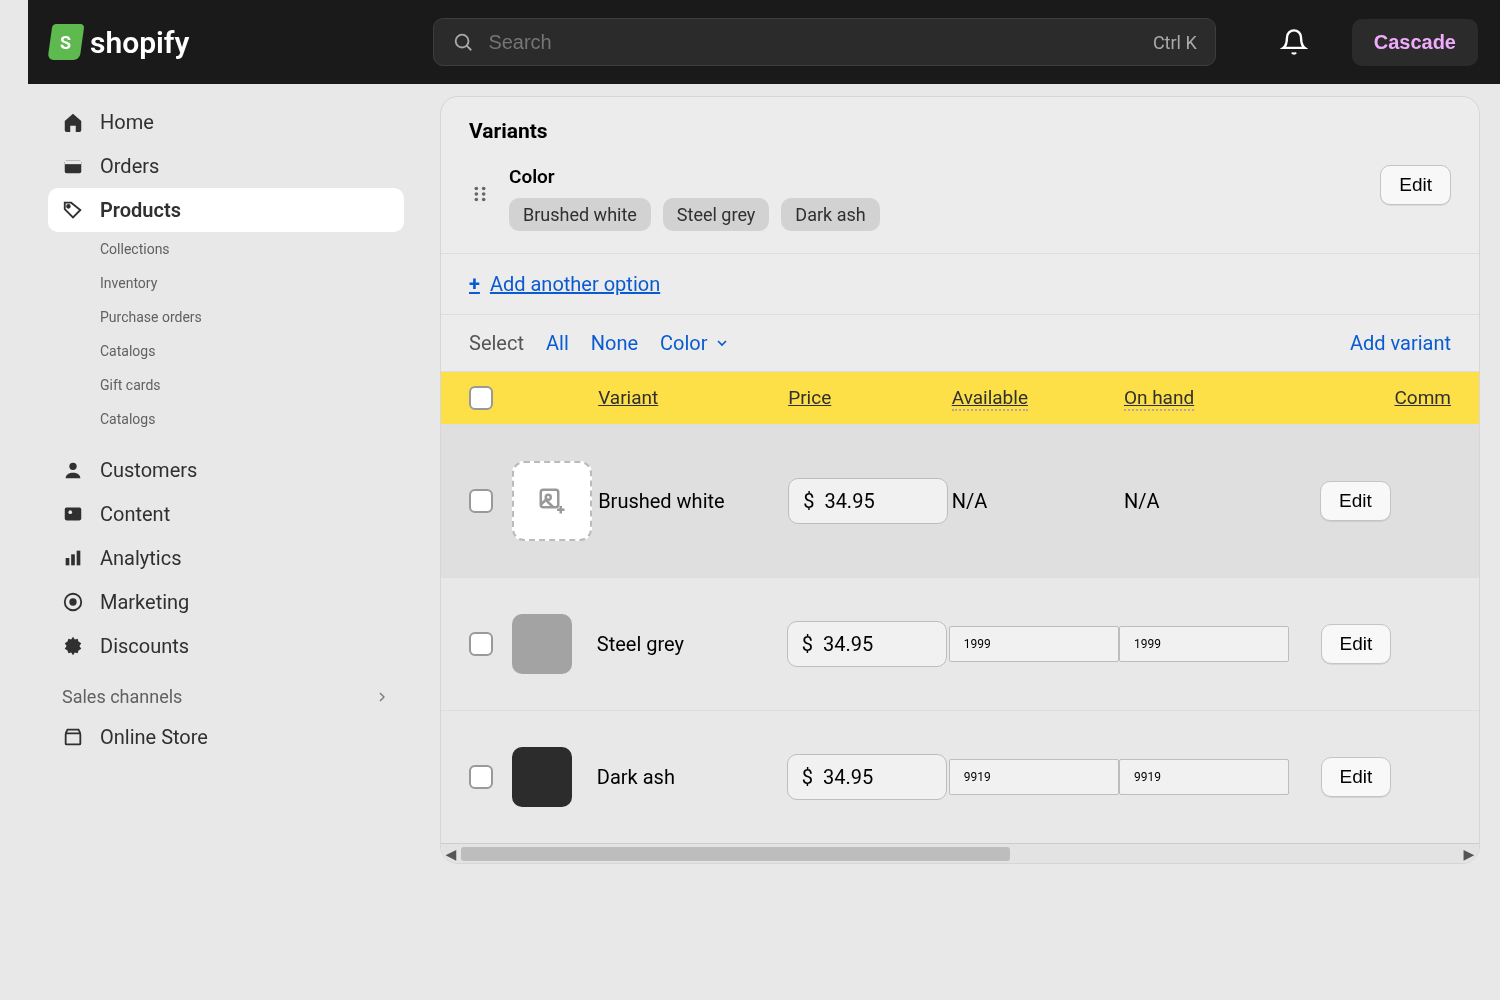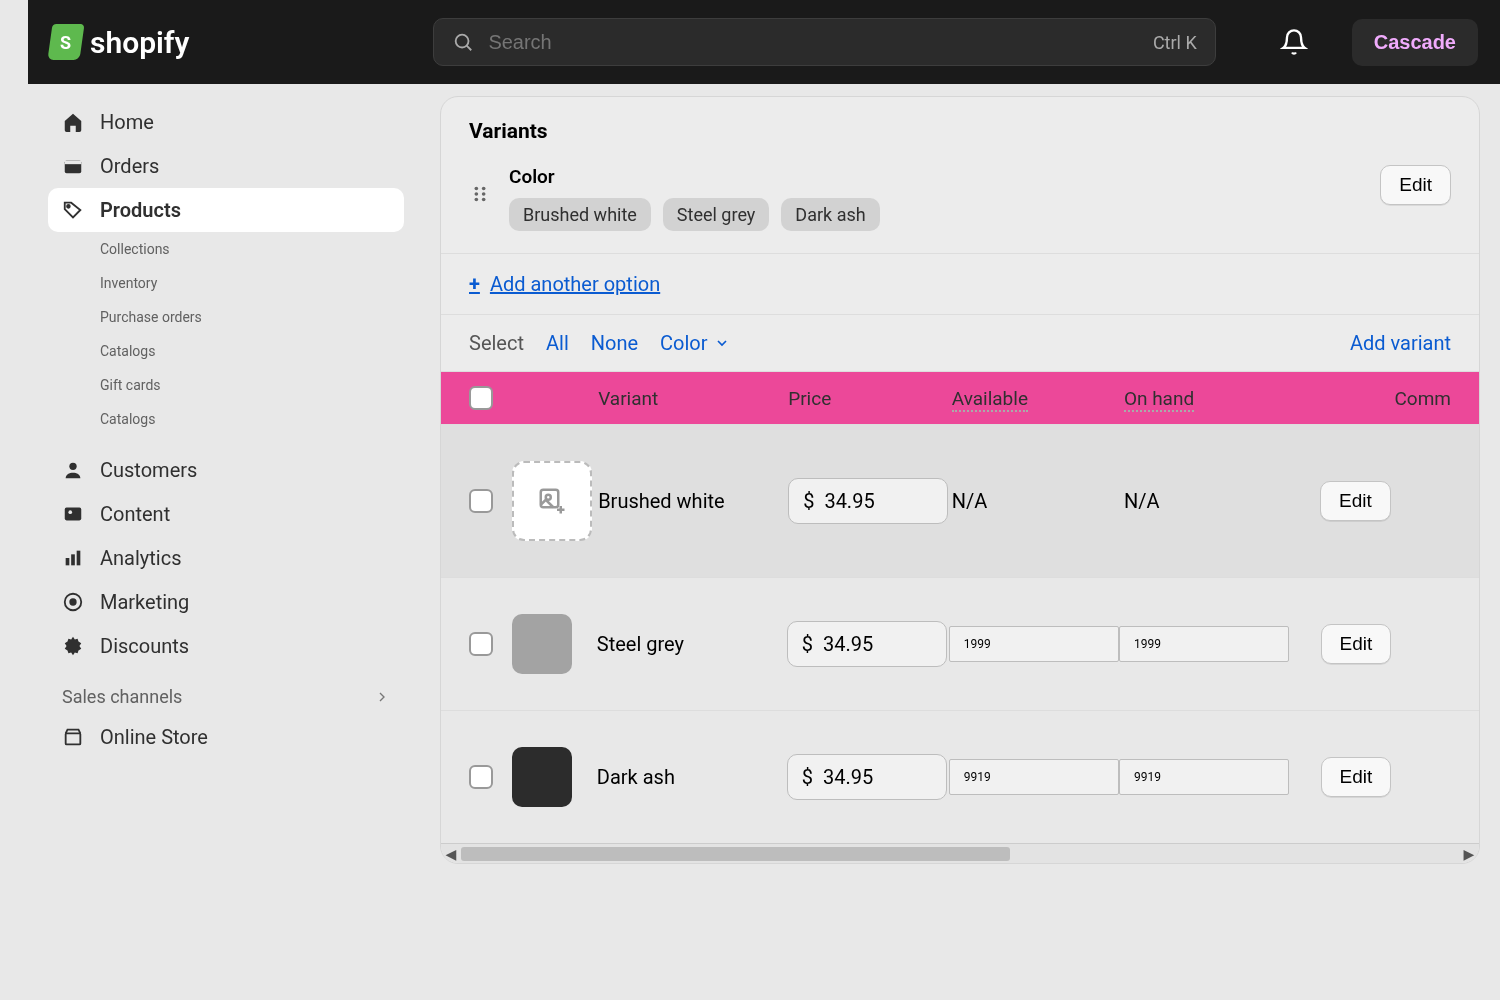--- a/index.html
+++ b/index.html
@@ -43,21 +43,21 @@
 .add-opt { border-top: 1px solid #ddd; padding: 18px 28px; }
 .add-link { color: #0a5bd1; font-size: 20px; text-decoration: underline; display: inline-flex; align-items: center; gap: 10px; cursor: pointer; }
 .add-link .plus { font-weight: 700; text-decoration: none; display: inline-block; }
 
 .select-bar { border-top: 1px solid #ddd; padding: 16px 28px; display: flex; align-items: center; gap: 22px; font-size: 20px; }
 .select-bar .lbl { color: #555; }
 .select-bar .lnk { color: #0a5bd1; cursor: pointer; }
 .select-bar .dd { display: inline-flex; align-items: center; gap: 6px; }
 .select-bar .spacer { flex: 1; }
 
-.thead { display: flex; align-items: flex-end; padding: 14px 28px; border-top: 1px solid #ddd; font-size: 19px; color: #303030; background: #ec4899; }
+.thead { display: flex; align-items: flex-start; padding: 14px 28px; border-top: 1px solid #ddd; font-size: 19px; color: #303030; background: #fde047; text-decoration: underline; }
 .col-check { width: 50px; }
 .col-img { width: 100px; }
 .col-variant { flex: 1; min-width: 190px; }
 .col-price { width: 190px; }
 .col-avail { width: 200px; text-align: left; }
 .col-onhand { width: 190px; text-align: left; }
 .col-edit { width: 120px; text-align: right; }
 .col-comm { width: 70px; text-align: right; }
 .thead .ul { border-bottom: 2px dotted #aaa; }
 

